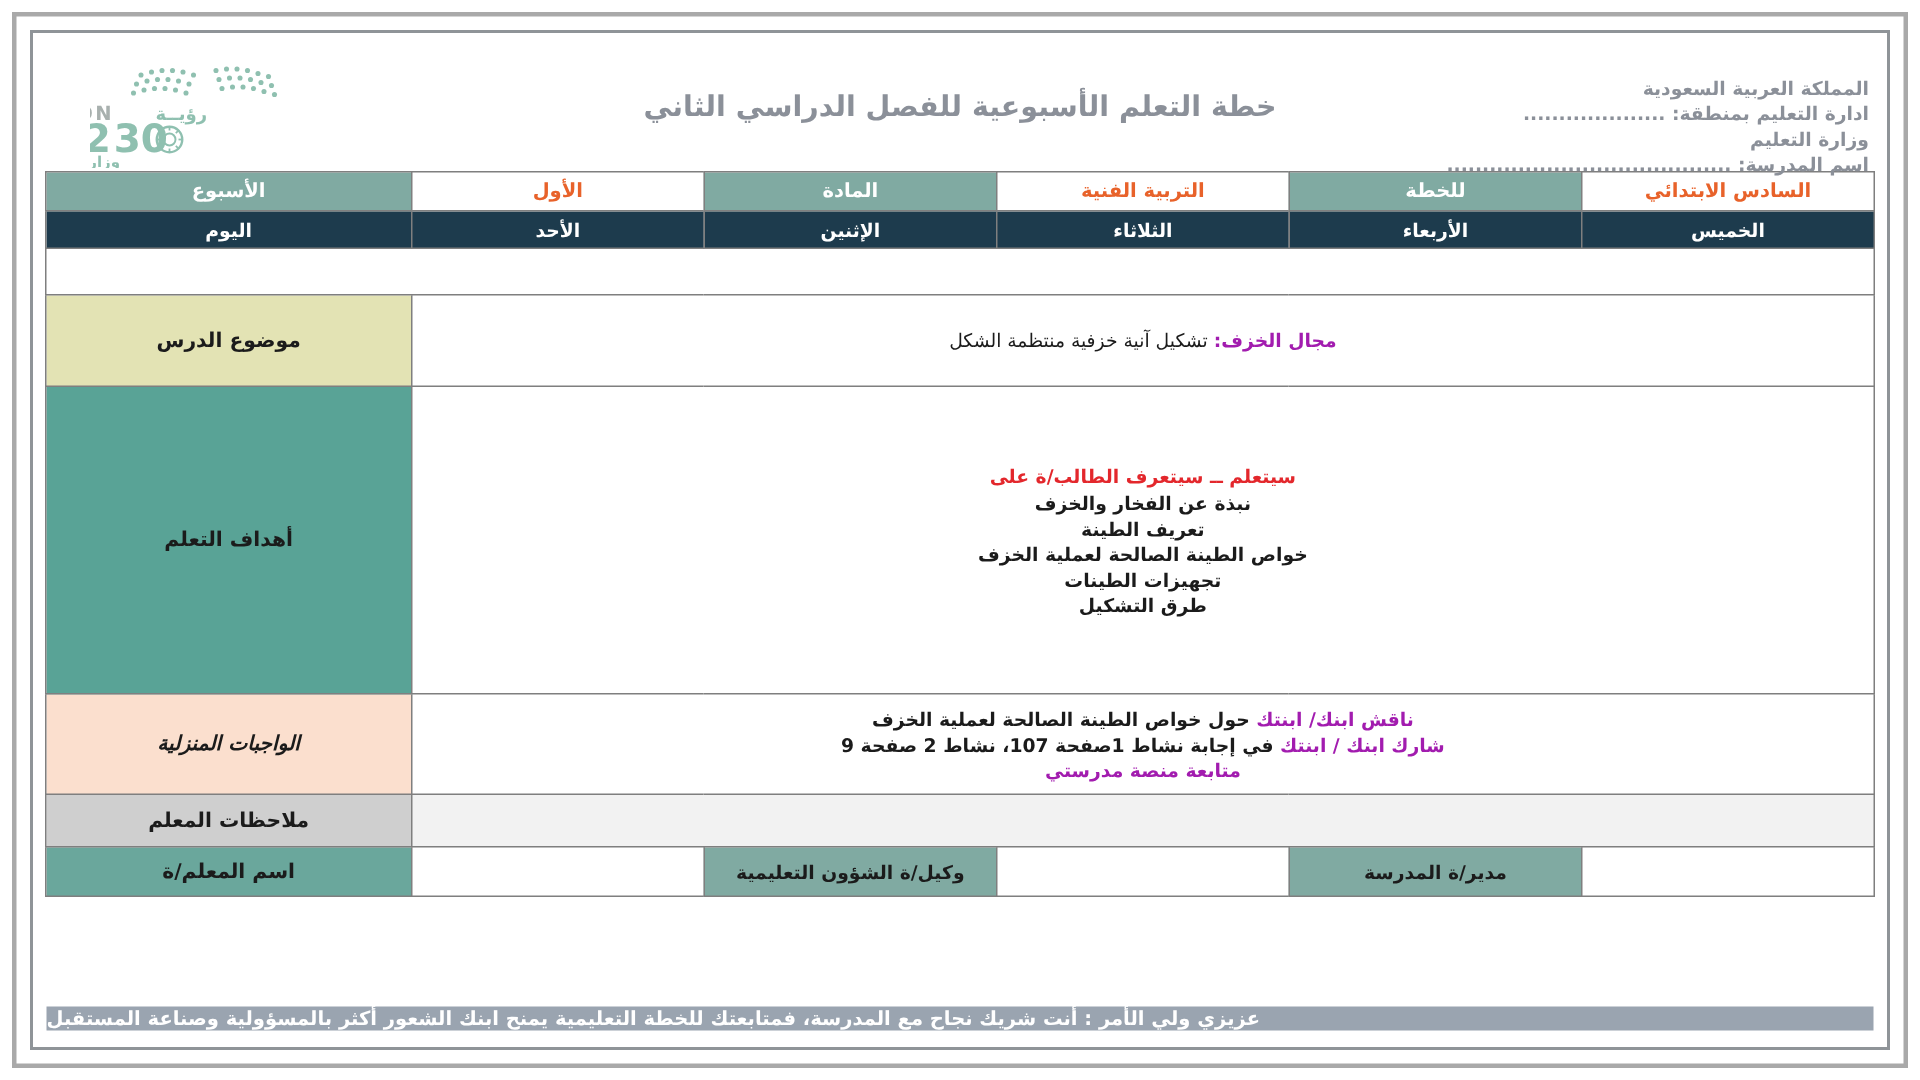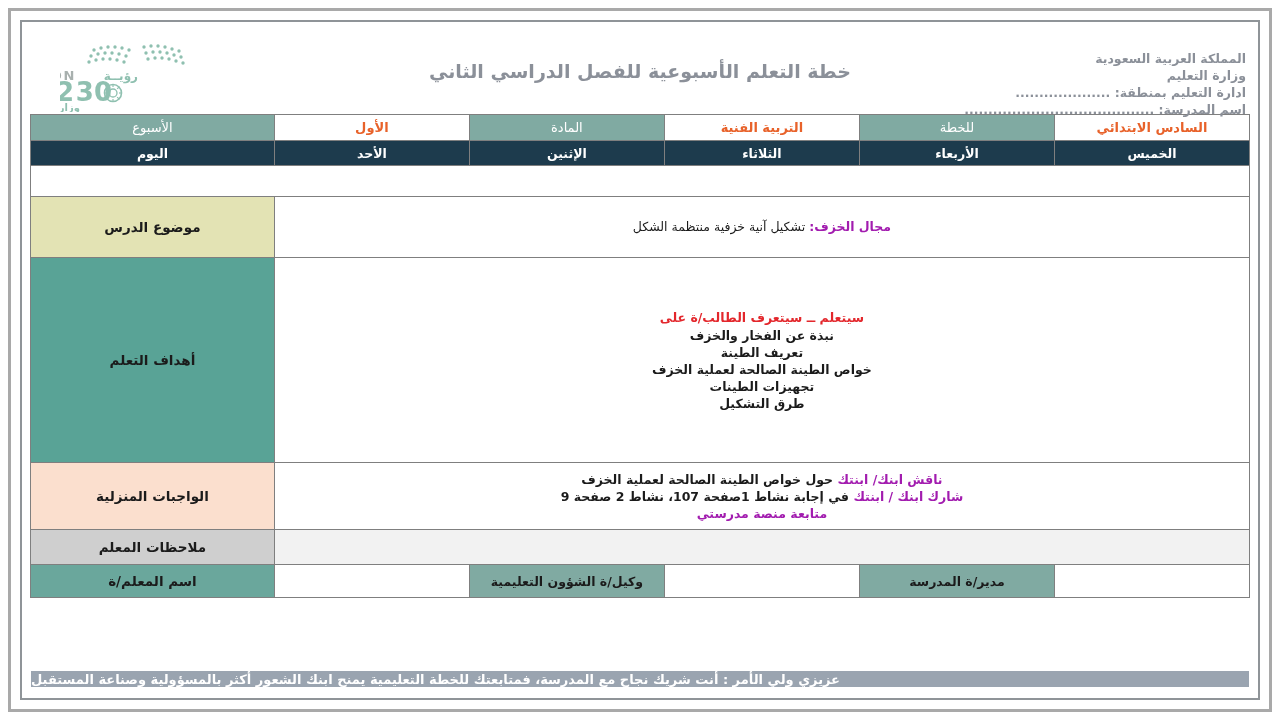--- a/index.html
+++ b/index.html
@@ -96,21 +96,21 @@
     border: 1px solid #7f7f7f;
     padding: 2px 5px;
     vertical-align: middle;
     text-align: center;
   }
 
   
   .cell-label-teal {
     background: #80aaa2;
     color: #ffffff;
-    font-weight: normal;
+    font-weight: bold;
     font-size: 13px;
     height: 21px;
   }
   .cell-value-white {
     background: #ffffff;
     color: #e8622a;
     font-weight: bold;
     font-size: 13px;
   }
 
@@ -128,21 +128,21 @@
 
   
   .lbl {
     font-weight: bold;
     font-size: 13.5px;
     color: #1b1b1b;
     text-align: center;
   }
   .lbl-olive   { background: #e3e3b4; }
   .lbl-teal    { background: #59a396; }
-  .lbl-peach   { background: #fbdfce; }
+  .lbl-peach   { background: #fbdfce; font-style: italic; }
   .lbl-gray    { background: #cfcfcf; }
   .lbl-teal2   { background: #6aa79c; }
 
   
   .content {
     background: #ffffff;
     text-align: center;
     padding: 6px 10px;
   }
   .content-notes { background: #f2f2f2; }
@@ -280,22 +280,22 @@
                 <line x1="15.4" y1="2.6" x2="13.2" y2="4.8"></line>
                   <line x1="4.8" y1="13.2" x2="2.6" y2="15.4"></line>
               </g>
             </g>
             <text x="20" y="73" font-family="DejaVu Sans, sans-serif" font-size="10" font-weight="bold" fill="#8fc0b0" direction="rtl">وزارة التــعــلــيم</text>
           </svg>
         </div>
 
         <div class="header-right">
           <div>المملكة العربية السعودية</div>
+          <div>ادارة التعليم بمنطقة: ....................</div>
           <div>وزارة التعليم</div>
-          <div>ادارة التعليم بمنطقة: ....................</div>
           <div>اسم المدرسة: ........................................</div>
         </div>
 
         <div class="header-title">خطة التعلم الأسبوعية للفصل الدراسي الثاني</div>
       </div>
 
       <table class="plan">
         <colgroup>
           <col style="width:16%">
             <col style="width:16%">

